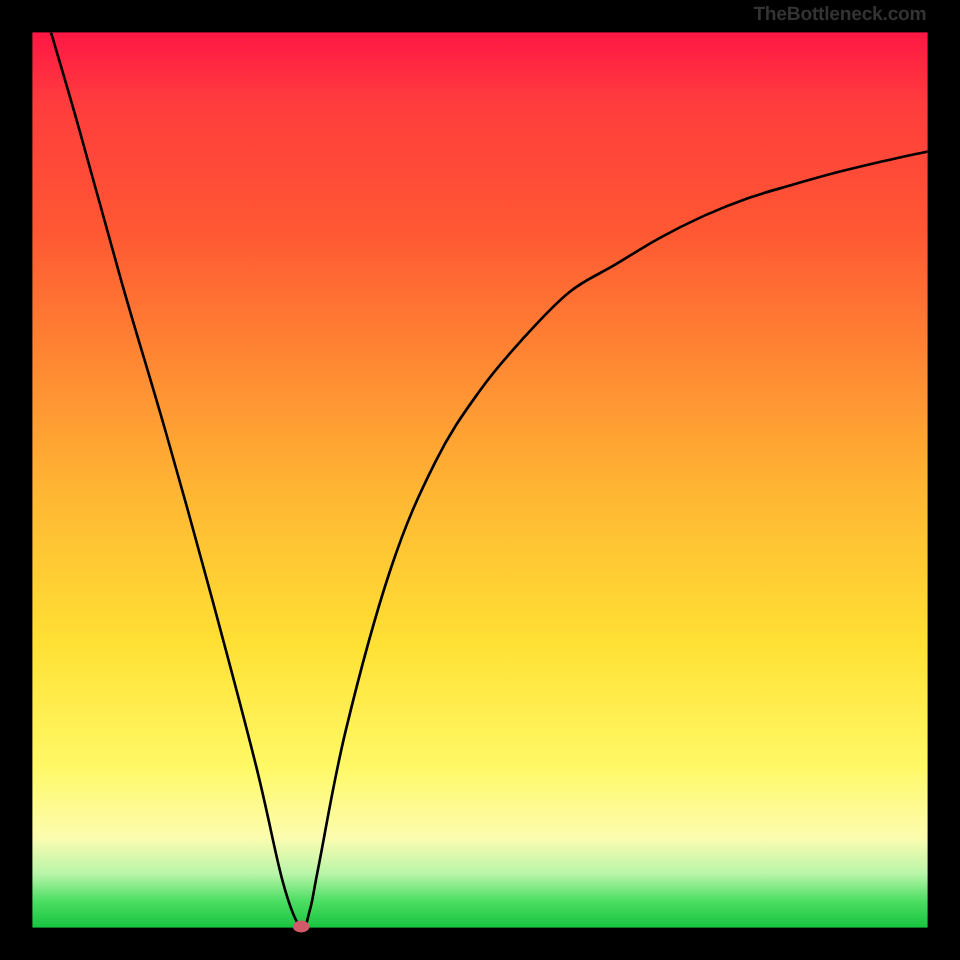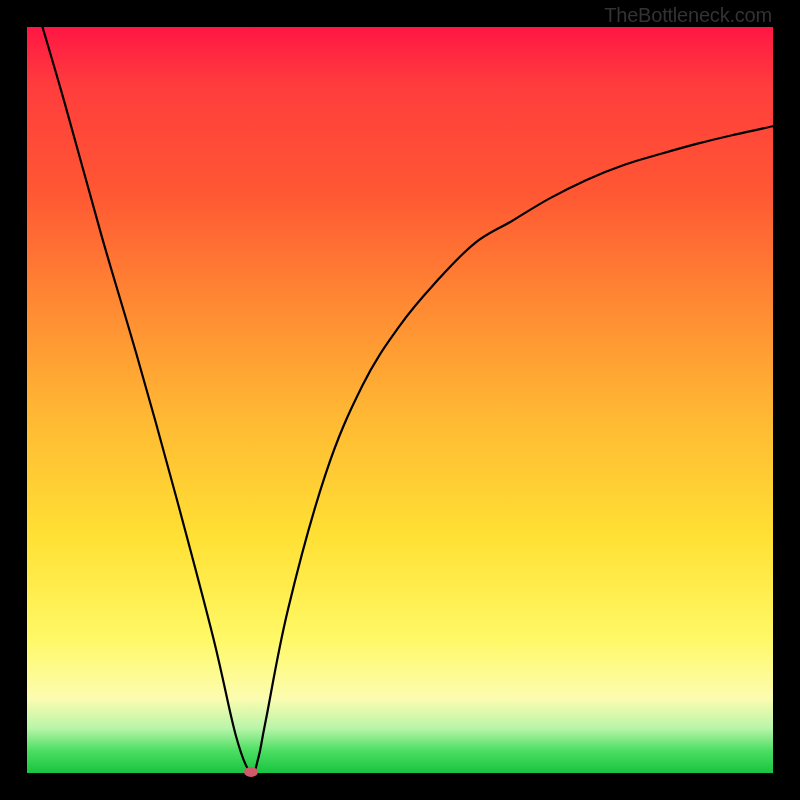--- a/index.html
+++ b/index.html
@@ -28,22 +28,22 @@
       #fcfcb0 90%,
       #b8f5a8 94%,
       #4dde64 97%,
       #18c43f 100%);
   }
   .watermark {
     position: absolute;
     top: 4px;
     right: 28px;
     color: #333;
-    font-size: 20px;
-    font-weight: 400;
+    font-size: 16px;
+    font-weight: 700;
     letter-spacing: -0.2px;
     z-index: 10;
   }
   svg.curve {
     position: absolute;
     left: 0;
     top: 0;
     width: 746px;
     height: 746px;
     pointer-events: none;

